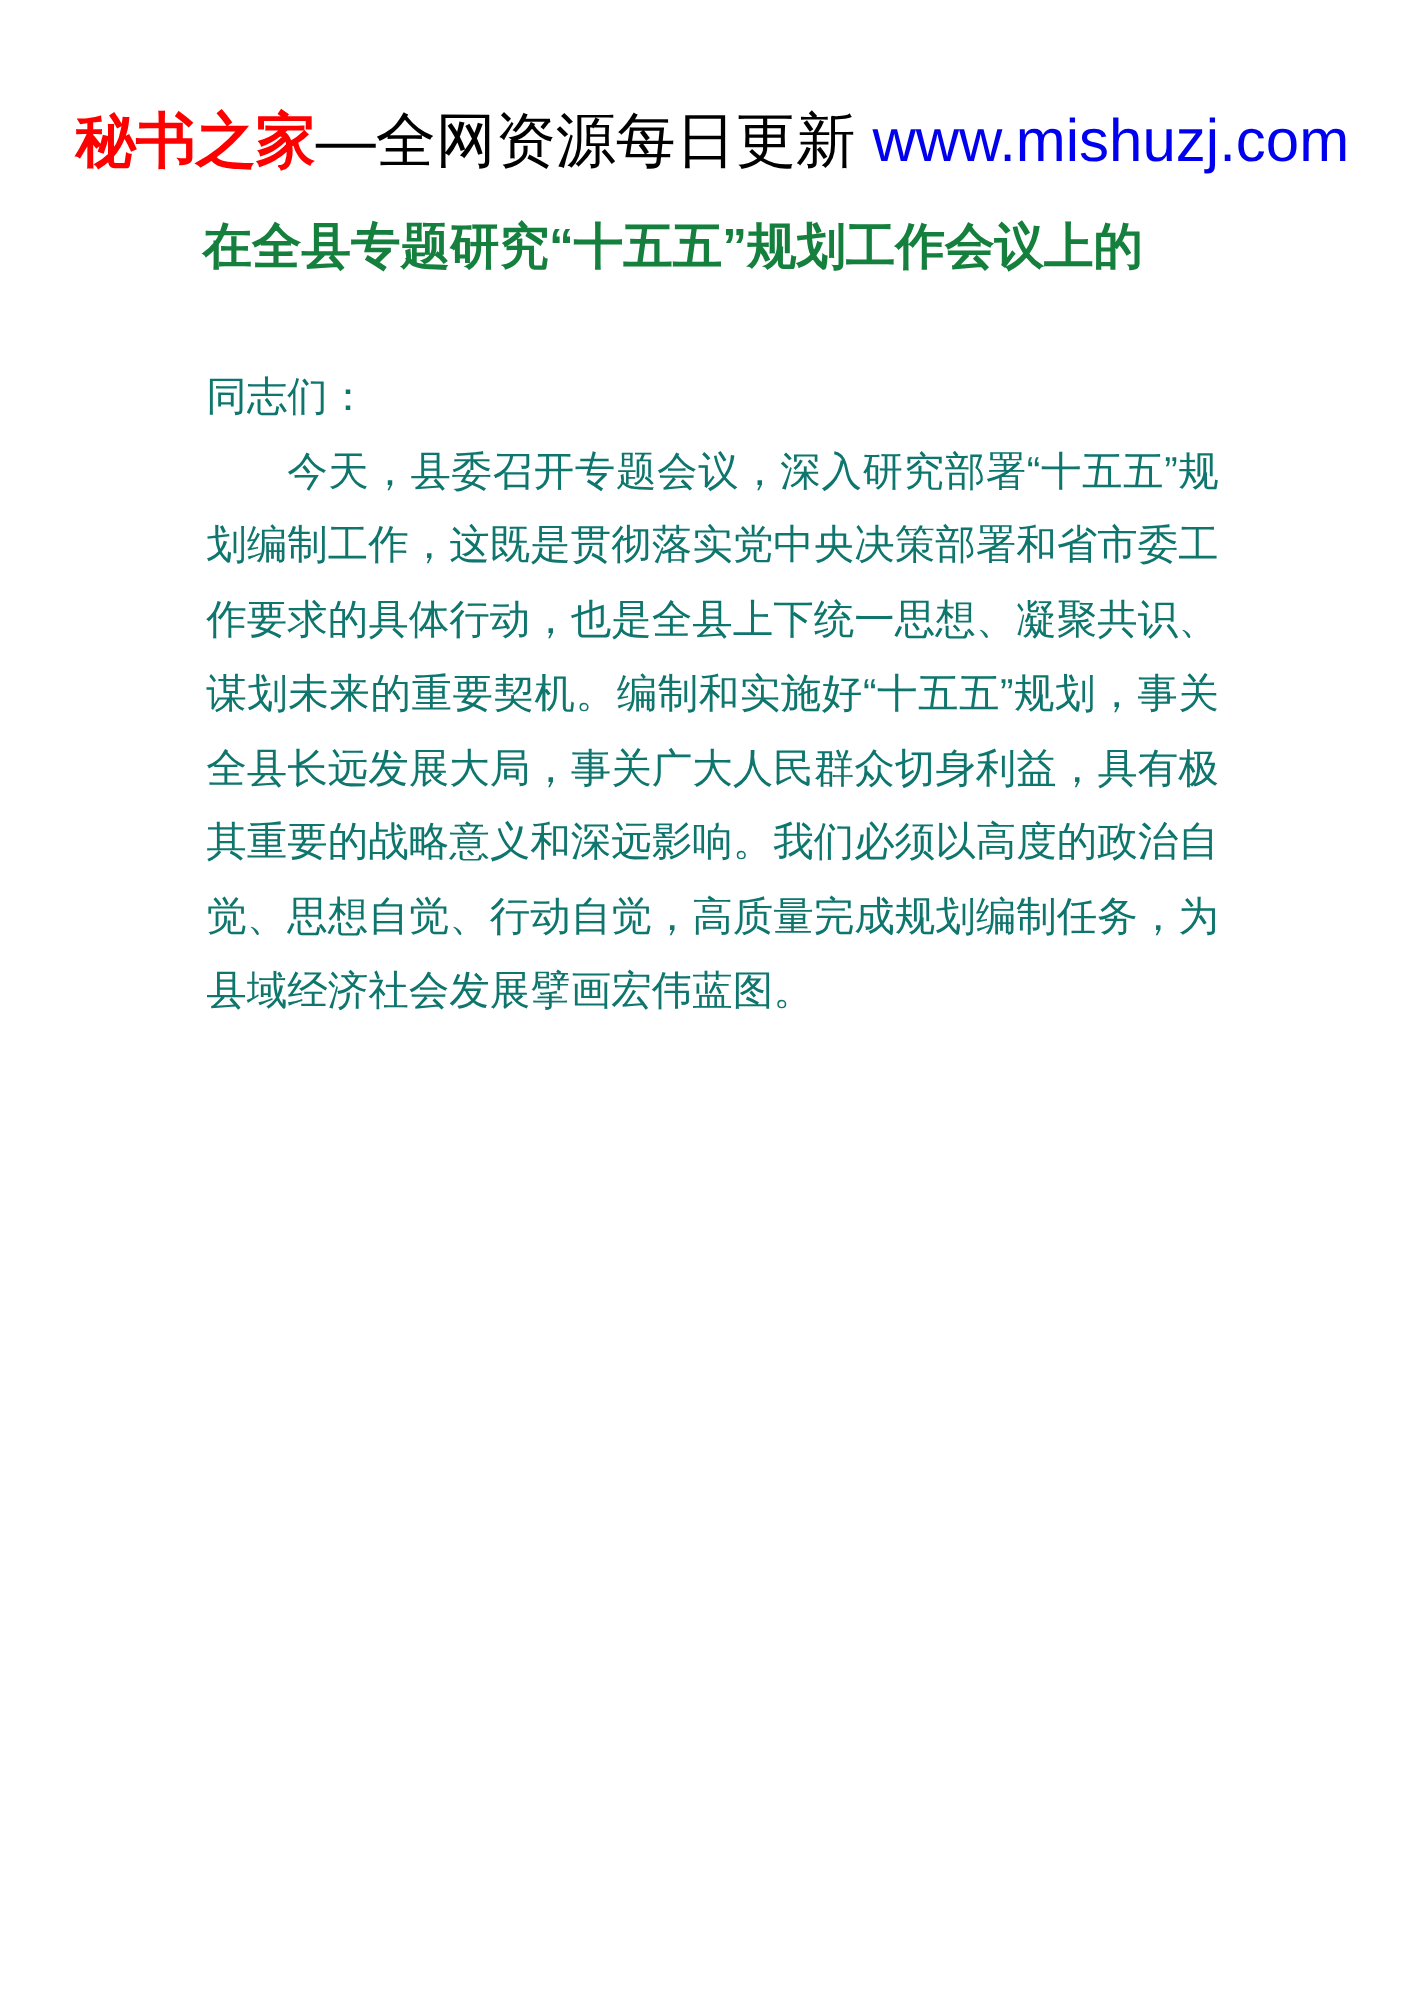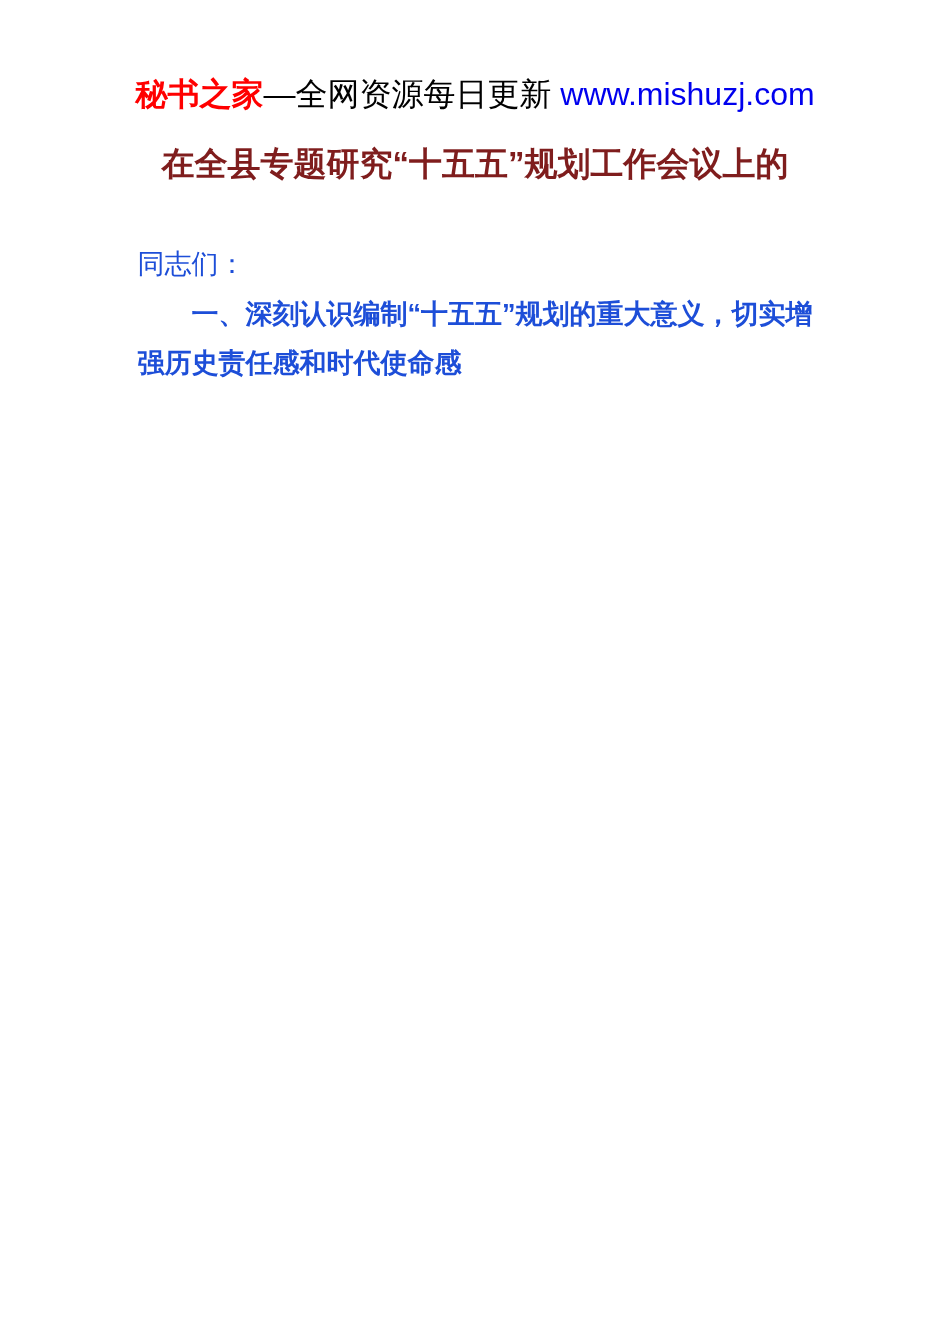--- a/index.html
+++ b/index.html
@@ -16,54 +16,54 @@
   }
   .page {
     width: 950px;
     height: 1344px;
     background: #ffffff;
     box-sizing: border-box;
   }
   .site-header {
     margin-top: 76px;
     text-align: center;
-    font-size: 32px;
+    font-size: 40px;
     line-height: 36px;
     white-space: nowrap;
   }
   .site-header .brand {
     font-weight: bold;
     color: #ff0000;
   }
   .site-header .tagline {
     color: #000000;
   }
   .site-header .url {
     color: #0000ee;
   }
   .doc-title {
     margin: 26px auto 0 auto;
     width: 680px;
     font-size: 33px;
     line-height: 52px;
     font-weight: bold;
-    text-align: center;
-    color: #7f1d1d;
+    text-align: left;
+    color: #15803d;
   }
   .content {
     width: 675px;
     margin: 50px auto 0 auto;
   }
   .content p {
     margin: 0;
     font-size: 27px;
     line-height: 49.5px;
     text-align: justify;
     line-break: strict;
-    color: #1d4ed8;
+    color: #0f766e;
   }
   .content p.indent {
     text-indent: 2em;
   }
   .content p.heading {
     font-weight: bold;
     text-indent: 2em;
   }
 </style>
 </head>
@@ -74,16 +74,16 @@
   <div class="site-header">
     <span class="brand" style="color: rgb(255, 0, 0);">秘书之家</span><span class="tagline">—全网资源每日更新 </span><span class="url" style="color: rgb(0, 0, 238);">www.mishuzj.com</span>
   </div>
 
   <div class="doc-title">
     <div>在全县专题研究“十五五”规划工作会议上的</div>
   </div>
 
   <div class="content">
     <p class="salutation">同志们：</p>
-    <p class="heading">一、深刻认识编制“十五五”规划的重大意义，切实增强历史责任感和时代使命感</p>
+    <p class="indent">今天，县委召开专题会议，深入研究部署“十五五”规划编制工作，这既是贯彻落实党中央决策部署和省市委工作要求的具体行动，也是全县上下统一思想、凝聚共识、谋划未来的重要契机。编制和实施好“十五五”规划，事关全县长远发展大局，事关广大人民群众切身利益，具有极其重要的战略意义和深远影响。我们必须以高度的政治自觉、思想自觉、行动自觉，高质量完成规划编制任务，为县域经济社会发展擘画宏伟蓝图。</p>
   </div>
 
 </div>
 
 </body></html>

